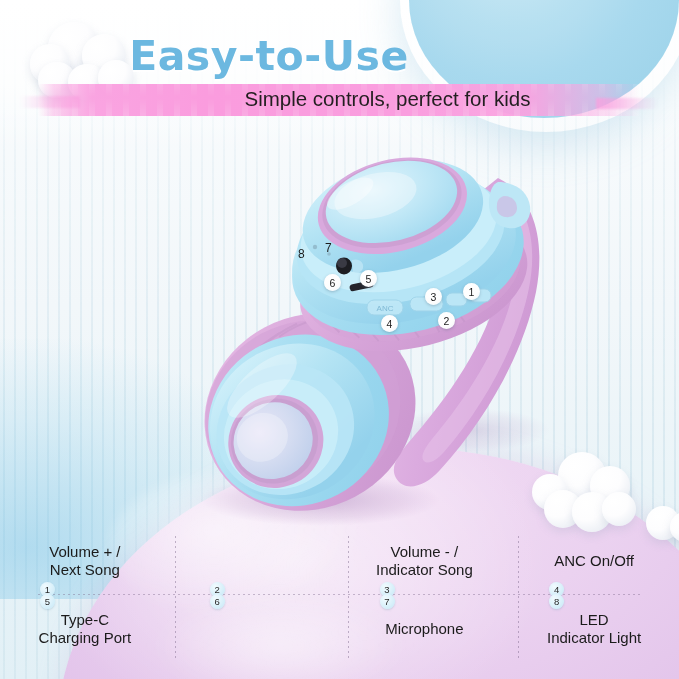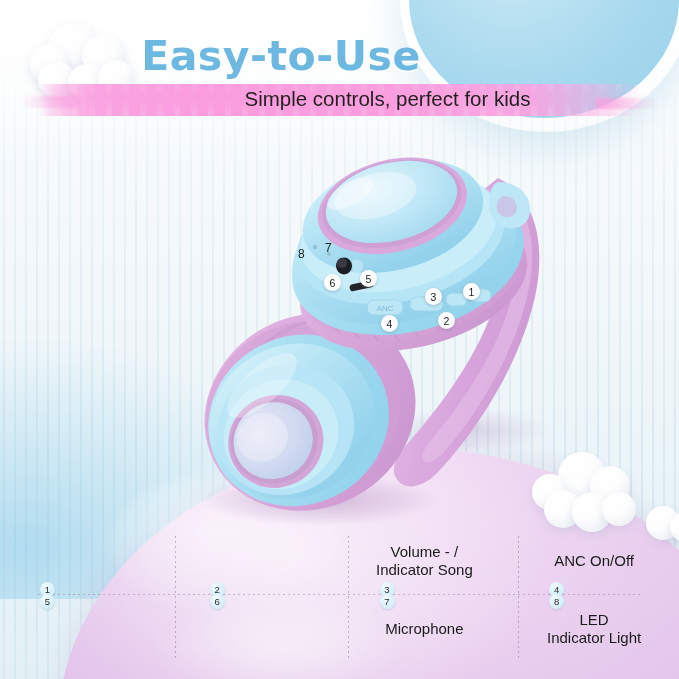--- a/index.html
+++ b/index.html
@@ -47,21 +47,21 @@
     background:
       repeating-linear-gradient(90deg,rgba(255,255,255,.20) 0 6px,rgba(255,255,255,0) 6px 17px);
     -webkit-mask-image:linear-gradient(180deg,rgba(0,0,0,.55) 0%,rgba(0,0,0,0) 42%,rgba(0,0,0,.75) 100%);
             mask-image:linear-gradient(180deg,rgba(0,0,0,.55) 0%,rgba(0,0,0,0) 42%,rgba(0,0,0,.75) 100%);}
   .brush-tailL{position:absolute;left:20px;top:96px;width:60px;height:12px;
     background:linear-gradient(90deg,rgba(249,160,223,0),rgba(249,160,223,.75));filter:blur(1.2px);}
   .brush-tailR{position:absolute;left:596px;top:98px;width:62px;height:11px;
     background:linear-gradient(90deg,rgba(249,160,223,.8),rgba(249,160,223,0));filter:blur(1.2px);}
 
   
-  .title{position:absolute;left:12px;top:32px;width:538px;text-align:center;
+  .title{position:absolute;left:0;top:32px;width:538px;text-align:center;
     font-family:"DejaVu Sans",sans-serif;font-weight:700;font-size:41px;letter-spacing:.5px;
     color:#6cb8e0;text-shadow:0 2px 0 rgba(255,255,255,.85);}
   .subtitle{position:absolute;left:0;top:87px;width:679px;text-align:center;
     font-size:20.5px;font-weight:400;color:#231f20;padding-left:48px;}
 
   
   .dome{position:absolute;left:58px;top:448px;width:700px;height:560px;border-radius:50% 50% 0 0;
     background:
       radial-gradient(ellipse 62% 55% at 34% 20%,rgba(255,255,255,.55) 0%,rgba(255,255,255,0) 58%),
       radial-gradient(ellipse 120% 100% at 46% 6%,#f2ddf4 0%,#ebd2f0 28%,#e2c3ea 55%,#d9b5e2 80%,#d3abdd 100%);
@@ -308,40 +308,48 @@
   <div class="legend">
 
     <div class="vdiv" style="left:175px;"></div>
     <div class="vdiv" style="left:348px;"></div>
     <div class="vdiv" style="left:518px;"></div>
     <div class="hdiv"></div>
 
     <div class="lrow r1">
       <div class="lcell">
         <span class="badge-sm">1</span>
+        <span class="txt">
+          <span>Volume + /</span><br>
+          <span>Next Song</span>
+        </span>
       </div>
       <div class="lcell">
         <span class="badge-sm">2</span>
       </div>
       <div class="lcell">
         <span class="badge-sm">3</span>
         <span class="txt">
           <span>Volume - /</span><br>
           <span>Indicator Song</span>
         </span>
       </div>
       <div class="lcell">
         <span class="badge-sm">4</span>
         <span class="txt">ANC On/Off</span>
       </div>
     </div>
 
     <div class="lrow r2">
       <div class="lcell">
         <span class="badge-sm">5</span>
+        <span class="txt">
+          <span>Type-C</span><br>
+          <span>Charging Port</span>
+        </span>
       </div>
       <div class="lcell">
         <span class="badge-sm">6</span>
       </div>
       <div class="lcell">
         <span class="badge-sm">7</span>
         <span class="txt">Microphone</span>
       </div>
       <div class="lcell">
         <span class="badge-sm">8</span>

